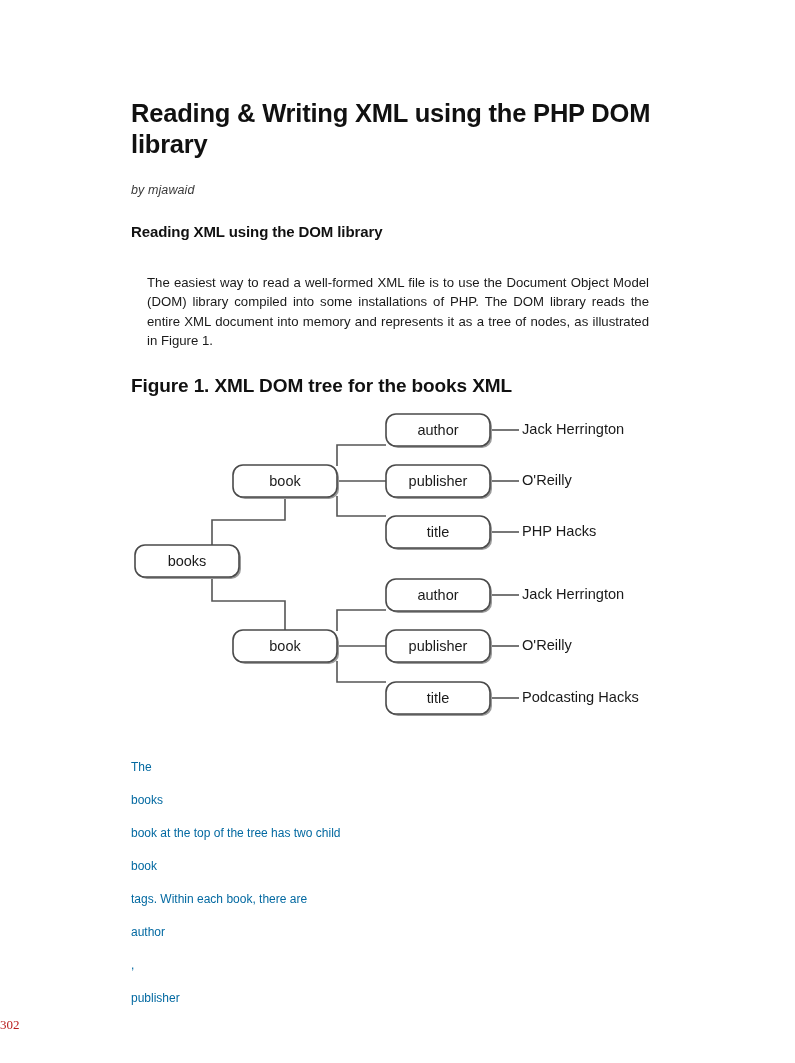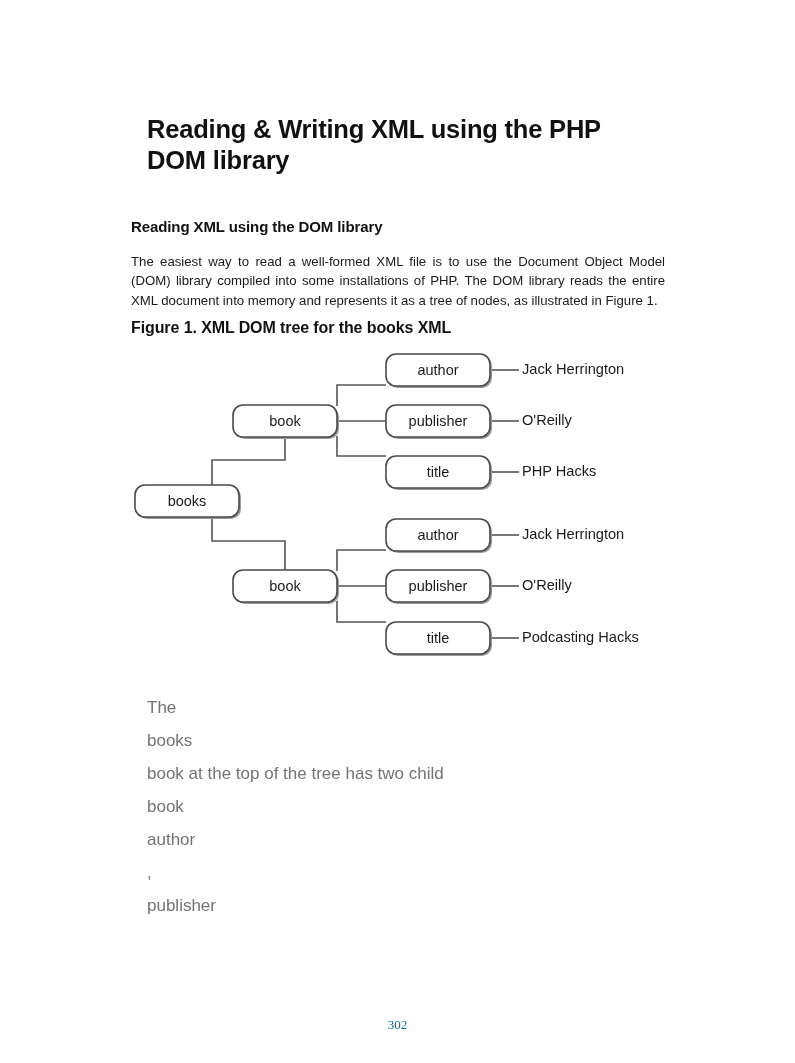--- a/index.html
+++ b/index.html
@@ -28,21 +28,21 @@
     left: 131px;
     top: 0;
     width: 534px;
   }
 
   h1.doc-title {
     font-size: 25.5px;
     line-height: 31px;
     font-weight: bold;
     letter-spacing: -0.2px;
-    margin: 16px;
+    margin: 0;
     padding-top: 98px;
     color: #111111;
   }
 
   .byline {
     font-style: italic;
     font-size: 12.5px;
     color: #3a3a3a;
     margin-top: 23px;
     letter-spacing: 0.1px;
@@ -54,27 +54,27 @@
     margin: 0;
     padding-top: 26px;
     letter-spacing: -0.1px;
     color: #111111;
   }
 
   p.body-para {
     font-size: 13.2px;
     line-height: 19.3px;
     text-align: justify;
-    margin: 0;
+    margin: 16px;
     padding-top: 17px;
     color: #1a1a1a;
   }
 
   .fig-caption {
-    font-size: 16px;
+    font-size: 19px;
     font-weight: bold;
     margin: 0;
     padding-top: 9px;
     letter-spacing: -0.1px;
     color: #111111;
   }
 
   
   .figure-wrap {
     position: relative;
@@ -113,47 +113,47 @@
     stroke: #555555;
     stroke-width: 1.6;
     fill: none;
   }
 
   
   .fragments {
     padding-top: 24px;
   }
   .frag {
-    font-size: 17px;
+    font-size: 12px;
     line-height: 19px;
-    color: #737373;
+    color: #0369a1;
     padding-top: 14px;
-    margin-left: 16px;
   }
   .frag:first-child { padding-top: 0; }
 
   .page-number {
     position: absolute;
     left: 0;
     top: 1017px;
     width: 795px;
-    text-align: center;
+    text-align: left;
     font-family: "Liberation Serif", serif;
     font-size: 13px;
-    color: #0369a1;
+    color: #b91c1c;
   }
 </style>
 </head>
 <body>
 
 <div class="page">
   <div class="content">
 
     <h1 class="doc-title">Reading &amp; Writing XML using the PHP DOM library</h1>
 
+    <div class="byline">by mjawaid</div>
 
     <h2 class="section-head">Reading XML using the DOM library</h2>
 
     <p class="body-para">The easiest way to read a well-formed XML file is to use the Document Object Model (DOM) library compiled into some installations of PHP. The DOM library reads the entire XML document into memory and represents it as a tree of nodes, as illustrated in Figure 1.</p>
 
     <div class="fig-caption">Figure 1. XML DOM tree for the books XML</div>
 
     <div class="figure-wrap">
       <svg width="534" height="330" viewBox="0 0 534 330" xmlns="http://www.w3.org/2000/svg">
 
@@ -223,20 +223,21 @@
         <text class="leaf-label" x="391" y="294">Podcasting Hacks</text>
 
       </svg>
     </div>
 
     <div class="fragments">
       <div class="frag">The</div>
       <div class="frag">books</div>
       <div class="frag">book at the top of the tree has two child</div>
       <div class="frag">book</div>
+      <div class="frag">tags. Within each book, there are</div>
       <div class="frag">author</div>
       <div class="frag">,</div>
       <div class="frag">publisher</div>
     </div>
 
   </div>
 
   <div class="page-number">302</div>
 </div>
 

